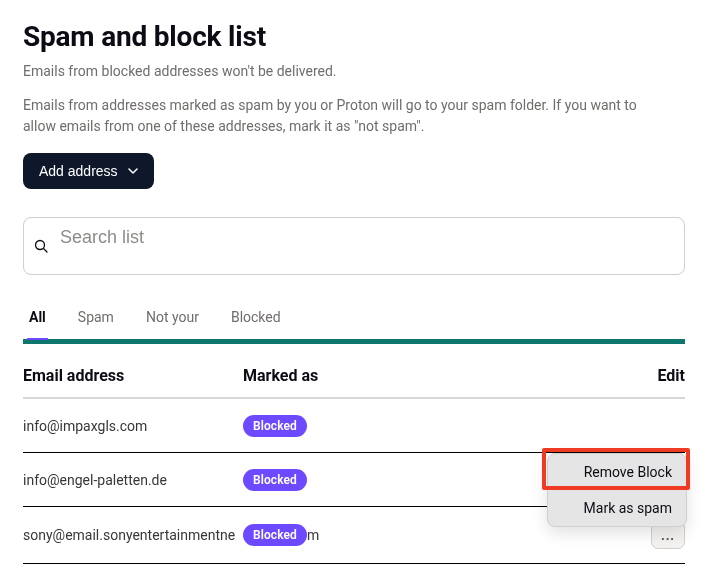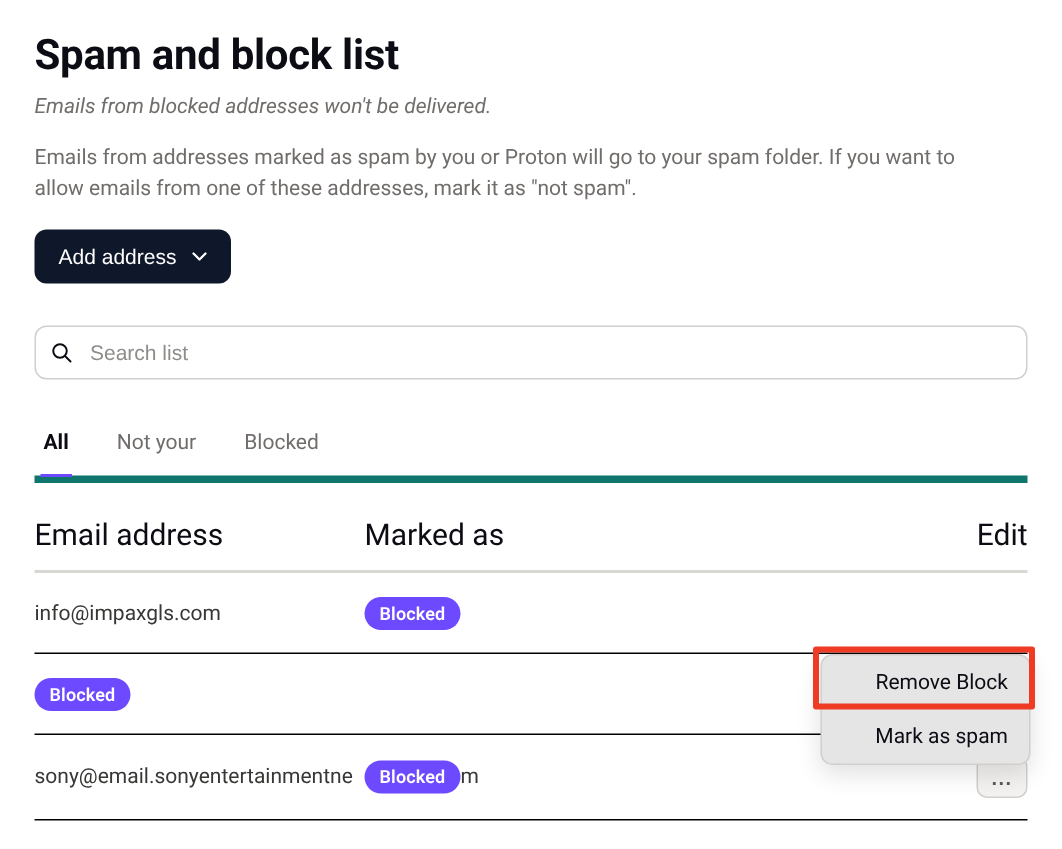--- a/index.html
+++ b/index.html
@@ -18,21 +18,20 @@
       font-size: 28px;
       font-weight: 700;
       margin-bottom: 8px;
       letter-spacing: -0.2px;
     }
     .desc {
       font-size: 14px;
       color: #706d6b;
       line-height: 1.45;
       margin-bottom: 14px;
-      font-style: italic;
     }
     .desc2 {
       font-size: 14px;
       color: #706d6b;
       line-height: 1.5;
       margin-bottom: 16px;
       max-width: 640px;
     }
     .add-btn {
       background: #0f172a;
@@ -51,22 +50,22 @@
       display: inline-flex;
     }
     .search-wrap {
       margin-top: 28px;
       margin-bottom: 18px;
     }
     .search {
       width: 100%;
       border: 1px solid #d1cfcd;
       border-radius: 8px;
-      padding: 9px 12px 9px 36px;
-      font-size: 14px;
+      padding: 9px 12px 26px 36px;
+      font-size: 18px;
       color: #333;
       outline: none;
       background: #fff;
     }
     .search::placeholder {
       color: #8f8d8a;
     }
     .search-wrap {
       position: relative;
     }
@@ -113,22 +112,22 @@
       display: grid;
       grid-template-columns: 220px 1fr 70px;
       align-items: center;
       gap: 0;
     }
     .thead {
       border-bottom: 2px solid #d9d7d4;
       padding: 0 0 12px 0;
     }
     .th {
-      font-size: 20px;
-      font-weight: 400;
+      font-size: 16px;
+      font-weight: 700;
       color: #0c0c14;
     }
     .th.edit {
       text-align: right;
     }
     .trow {
       border-bottom: 1px solid #000000;
       padding: 14px 0;
       min-height: 54px;
       position: relative;
@@ -226,40 +225,42 @@
     <svg width="14" height="14" viewBox="0 0 14 14" fill="none">
         <circle cx="6" cy="6" r="4.5" stroke="#0c0c14" stroke-width="1.3"></circle>
         <line x1="9.5" y1="9.5" x2="13" y2="13" stroke="#0c0c14" stroke-width="1.3" stroke-linecap="round"></line>
       </svg>
   </span>
   <input class="search" type="text" placeholder="Search list" style="">
 </div>
 
 <div class="tabs">
   <div class="tab active">All</div>
+  <div class="tab">Spam</div>
   <div class="tab">Not your</div>
   <div class="tab">Blocked</div>
 </div>
 
 <div class="table">
   <div class="thead">
     <div class="th">Email address</div>
     <div class="th">Marked as</div>
     <div class="th edit">Edit</div>
   </div>
 
   <div class="trow">
     <div class="td-email">info@impaxgls.com</div>
     <div class="td-marked">
       <span class="badge">Blocked</span>
     </div>
     <div class="td-edit"></div>
   </div>
 
   <div class="trow">
+    <div class="td-email">info@engel-paletten.de</div>
     <div class="td-marked">
       <span class="badge">Blocked</span>
     </div>
     <div class="td-edit">
       <div class="dropdown">
         <div class="highlight-box"></div>
         <div class="dropdown-item">Remove Block</div>
         <div class="dropdown-item">Mark as spam</div>
       </div>
     </div>

